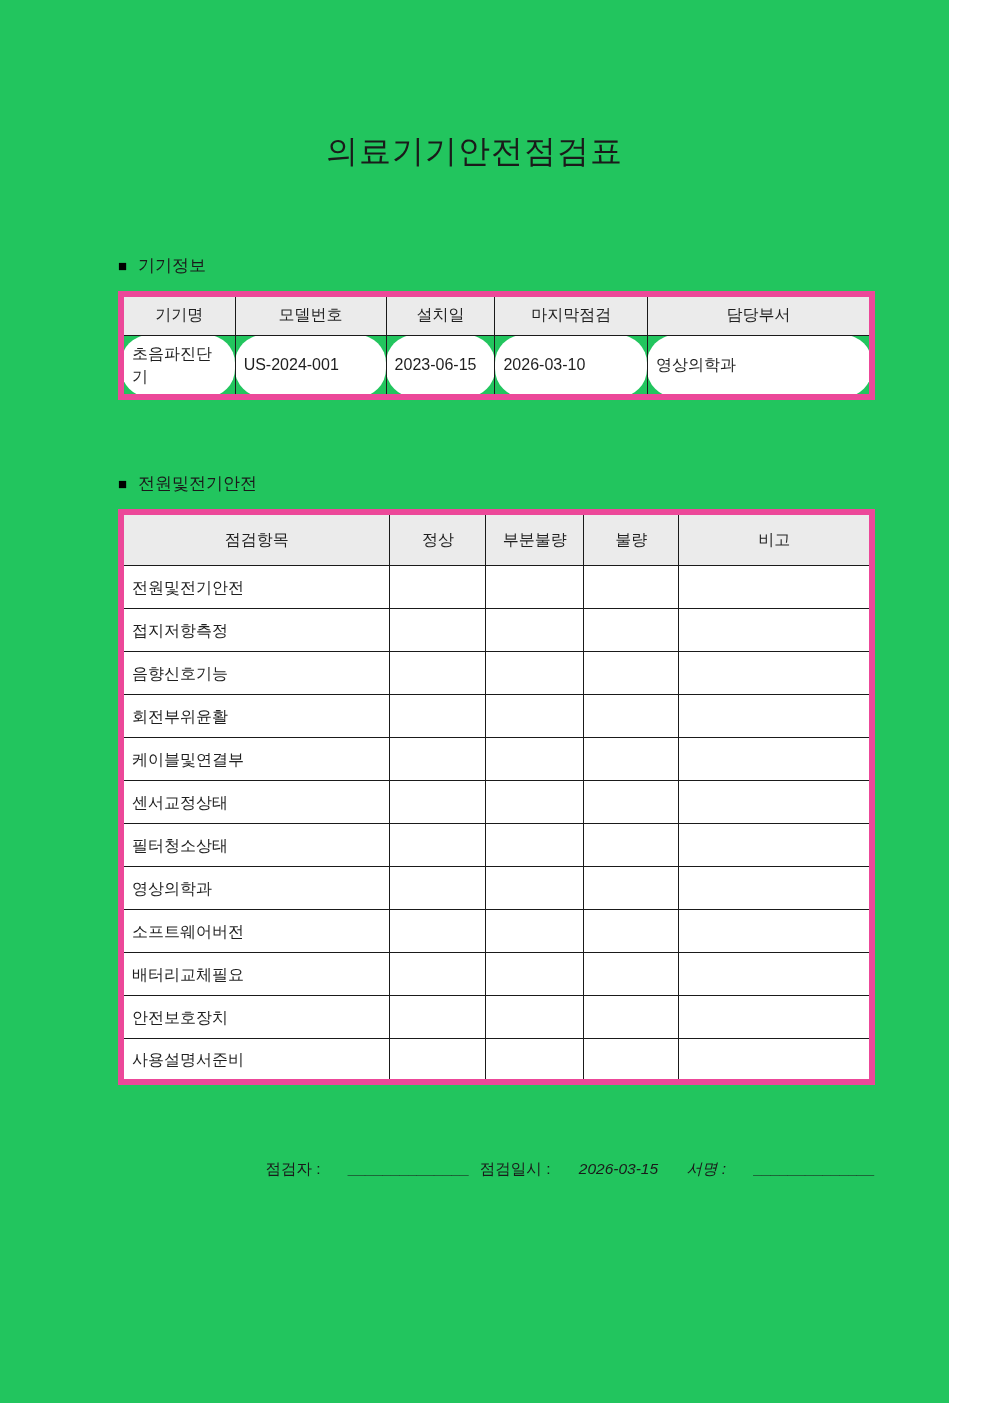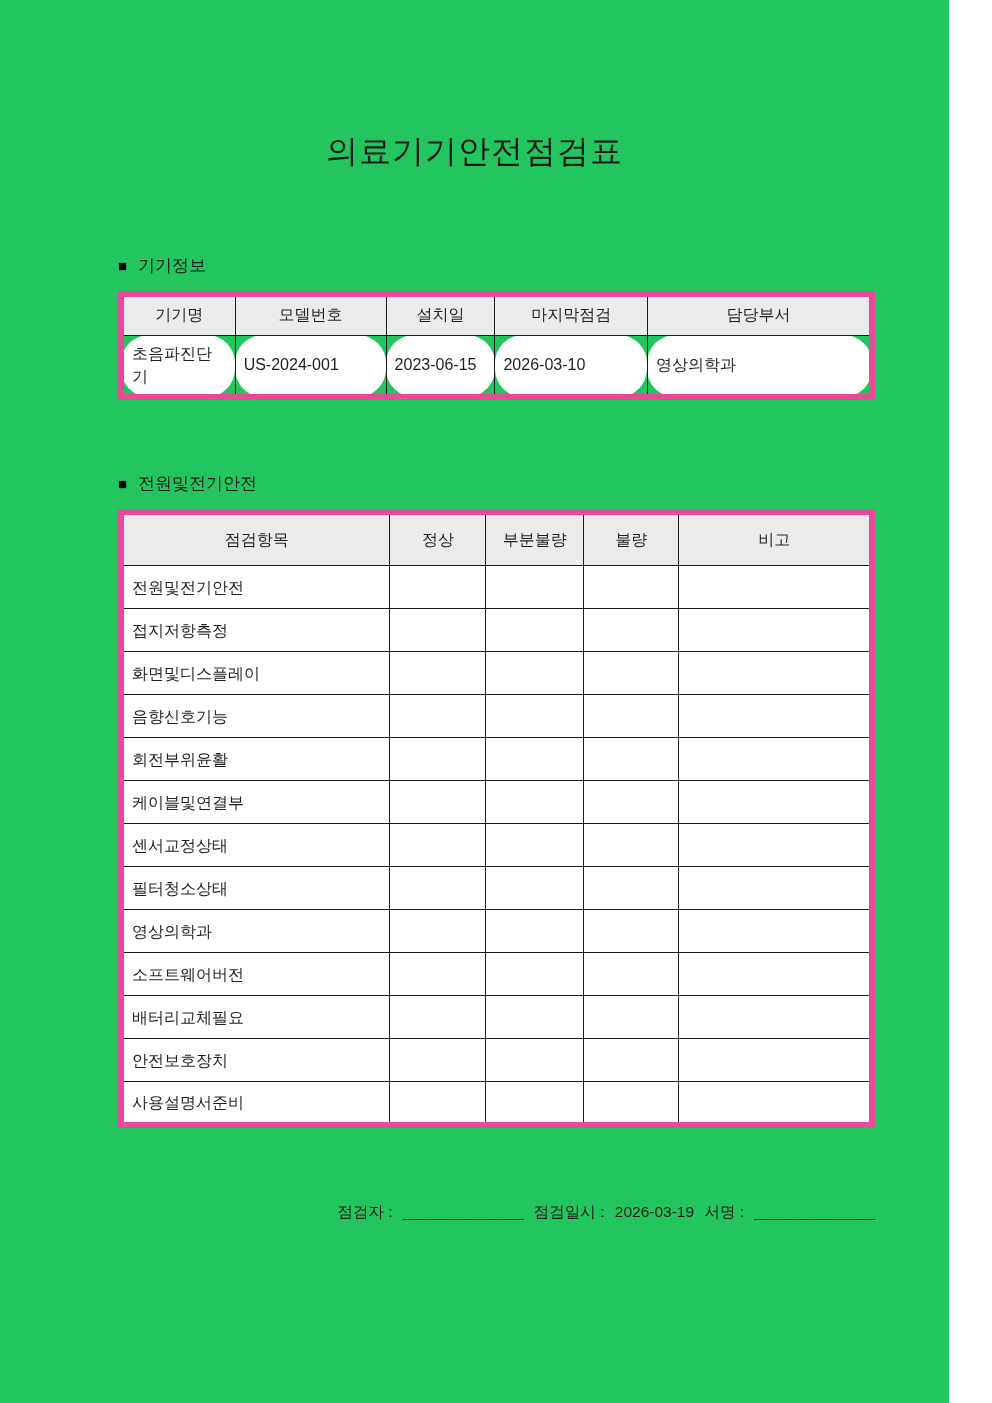--- a/index.html
+++ b/index.html
@@ -76,21 +76,21 @@
   .check-table td { height: 43px; }
   .footer-line {
     width: 757px;
     margin-left: 118px;
     margin-top: 74px;
     text-align: right;
     font-size: 15.5px;
     color: #1a1a1a;
     white-space: nowrap;
   }
-  .footer-line .seg { margin-left: 6px; }
+  .footer-line .seg { margin-left: 24px; font-style: italic; }
   .footer-line .gap { margin-left: 6px; }
 </style>
 </head>
 <body>
 
 <div class="page">
 
   <div class="doc-title">의료기기안전점검표</div>
 
   <div class="content">
@@ -159,27 +159,20 @@
           <td></td>
         </tr>
         <tr>
           <td>접지저항측정</td>
           <td></td>
           <td></td>
           <td></td>
           <td></td>
         </tr>
         <tr>
-          <td>화면및디스플레이</td>
-          <td></td>
-          <td></td>
-          <td></td>
-          <td></td>
-        </tr>
-        <tr>
           <td>음향신호기능</td>
           <td></td>
           <td></td>
           <td></td>
           <td></td>
         </tr>
         <tr>
           <td>회전부위윤활</td>
           <td></td>
           <td></td>
@@ -244,18 +237,18 @@
         </tr>
       </tbody>
     </table>
 
   </div>
 
   <div class="footer-line">
     <span>점검자 :</span>
     <span class="seg">______________</span>
     <span class="gap">점검일시 :</span>
-    <span class="seg">2026-03-19</span>
+    <span class="seg">2026-03-15</span>
     <span class="seg">서명 :</span>
     <span class="seg">______________</span>
   </div>
 
 </div>
 
 </body></html>

